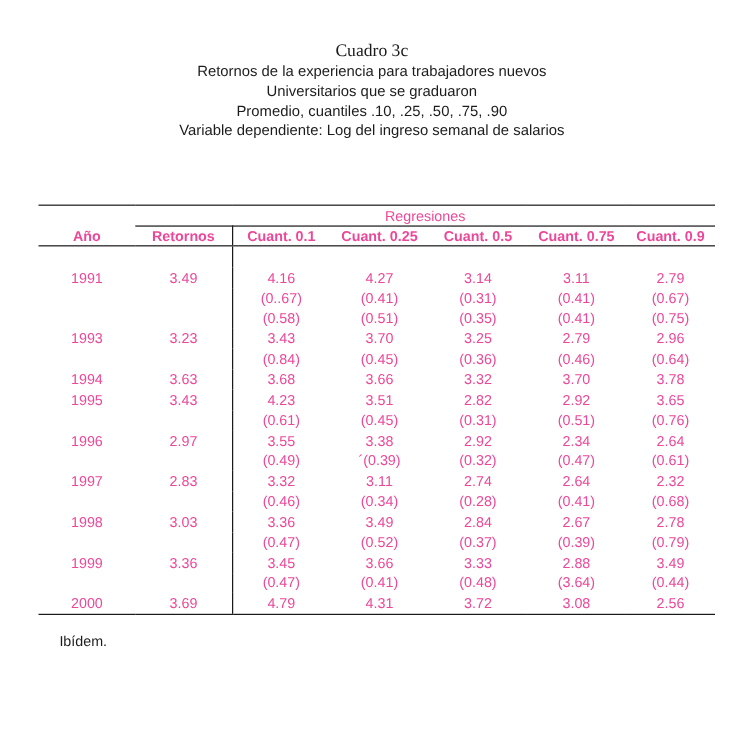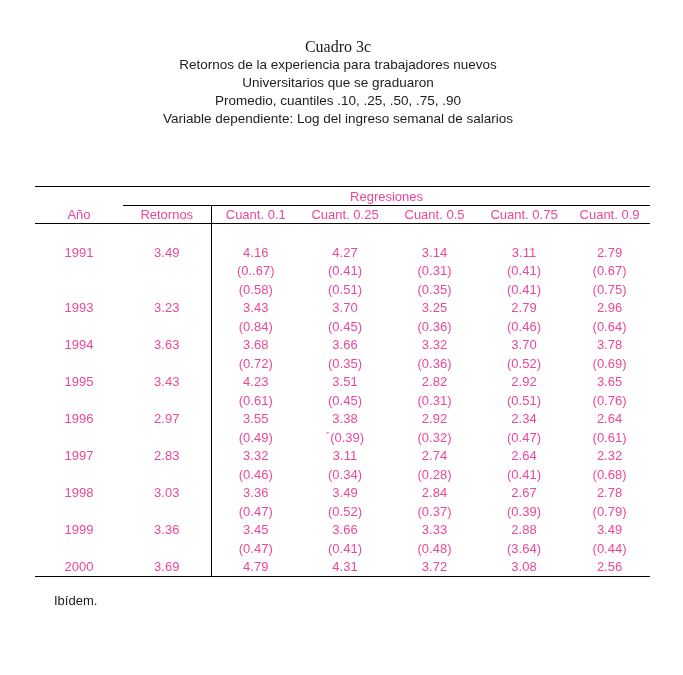--- a/index.html
+++ b/index.html
@@ -55,20 +55,21 @@
   tr.group-row td {
     border-top: 1.5px solid #000;
     height: 18px;
   }
   td.group-span {
     border-bottom: 1px solid #000;
   }
   tr.header-row th {
     border-bottom: 1.5px solid #000;
     height: 17px;
+    font-weight: bold;
   }
   .vline {
     border-left: 1px solid #000;
   }
   tr.spacer-row td {
     height: 19px;
   }
   tbody.data-body tr:last-child td {
     border-bottom: 1.5px solid #000;
   }
@@ -174,29 +175,20 @@
         <tr>
           <td>1994</td>
           <td>3.63</td>
           <td class="vline">3.68</td>
           <td>3.66</td>
           <td>3.32</td>
           <td>3.70</td>
           <td>3.78</td>
         </tr>
         <tr>
-          <td></td>
-          <td></td>
-          <td class="vline">(0.72)</td>
-          <td>(0.35)</td>
-          <td>(0.36)</td>
-          <td>(0.52)</td>
-          <td>(0.69)</td>
-        </tr>
-        <tr>
           <td>1995</td>
           <td>3.43</td>
           <td class="vline">4.23</td>
           <td>3.51</td>
           <td>2.82</td>
           <td>2.92</td>
           <td>3.65</td>
         </tr>
         <tr>
           <td></td>

